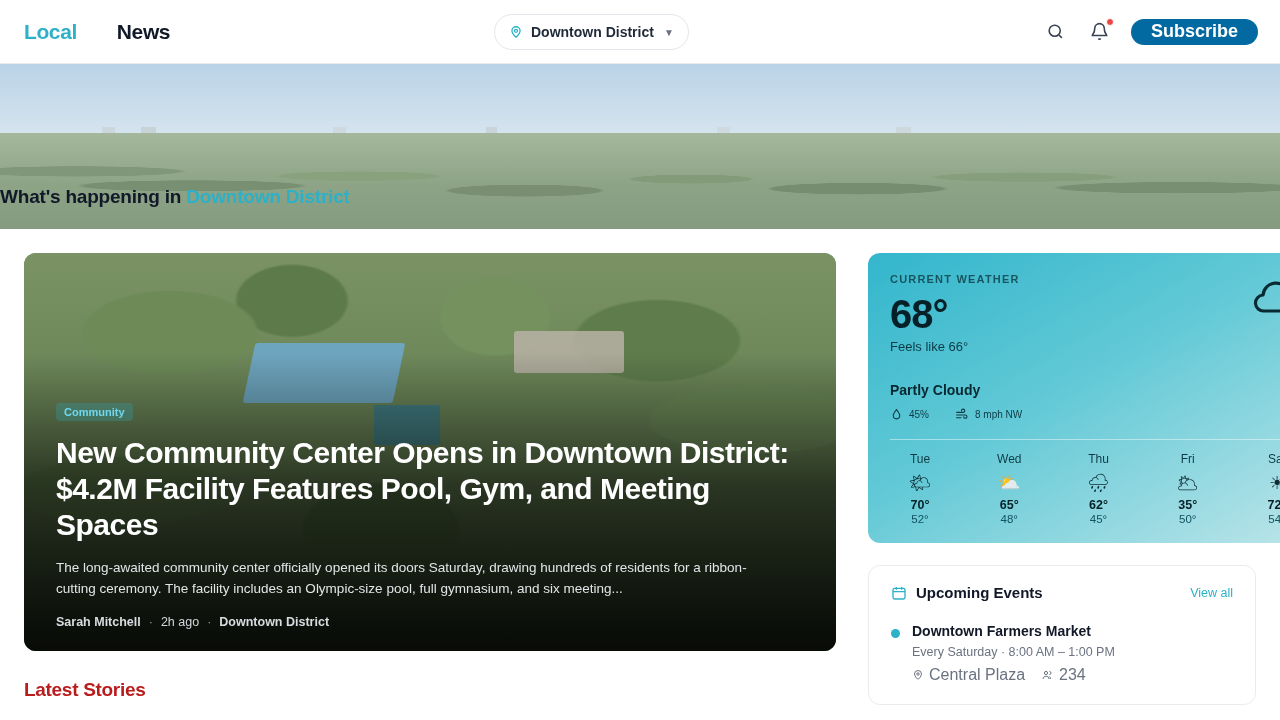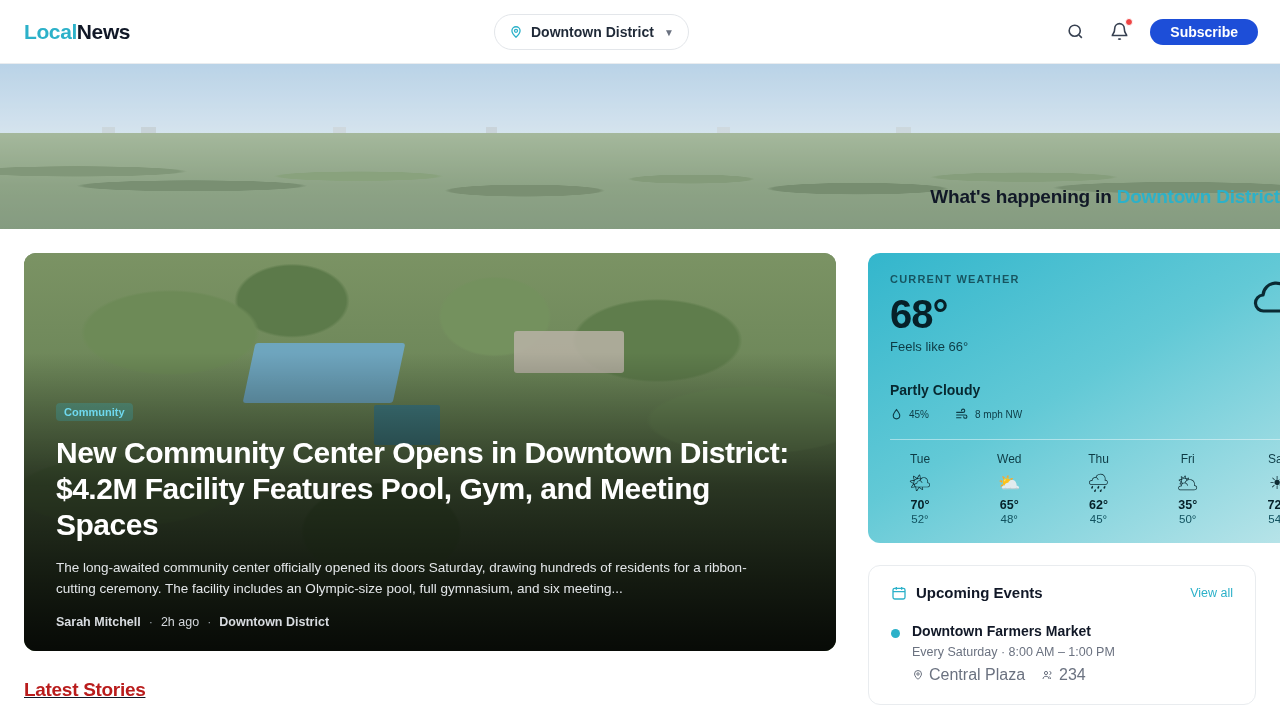--- a/index.html
+++ b/index.html
@@ -22,21 +22,21 @@
     position: relative;
   }
   .logo {
     position: absolute;
     left: 24px;
     font-size: 21px;
     font-weight: bold;
     letter-spacing: -0.4px;
   }
   .logo .accent { color: #2cb1c9; }
-  .logo .dark { color: #111827; }
+  .logo .dark { color: #111827; padding-left: 40px; }
 
   .location-pill {
     position: absolute;
     left: 494px;
     top: 14px;
     height: 36px;
     display: flex;
     align-items: center;
     gap: 8px;
     padding: 0 14px;
@@ -69,23 +69,23 @@
     top: -1px; right: -1px;
     width: 8px; height: 8px;
     border-radius: 50%;
     background: #ef4444;
     border: 1.5px solid #fff;
   }
   .subscribe-btn {
     height: 26px;
     padding: 0 20px;
     border-radius: 18px;
-    background: #1d4ed8;
+    background: #0369a1;
     color: #ffffff;
-    font-size: 14px;
+    font-size: 18px;
     font-weight: 700;
     display: flex; align-items: center;
     border: none;
     cursor: pointer;
     font-family: "Liberation Sans", sans-serif;
   }
 
   
   .hero {
     position: relative;
@@ -118,37 +118,37 @@
       linear-gradient(180deg, #7e9a72 0%, #5d7c52 55%, #50704a 100%);
   }
   .hero-overlay {
     position: absolute; inset: 0;
     background: rgba(255,255,255,0.30);
   }
   .hero-title {
     position: absolute;
     width: 100%;
     top: 133px;
-    text-align: right;
+    text-align: left;
     font-size: 19px;
     font-weight: bold;
     color: #111827;
     letter-spacing: -0.2px;
     transform: translateY(-50%);
   }
   .hero-title .loc { color: #2cb1c9; }
 
   
   .main {
     display: flex;
     gap: 32px;
     padding: 24px;
     align-items: flex-start;
   }
-  .col-left { width: 812px; text-decoration: underline; }
+  .col-left { width: 812px; }
   .col-right { width: 388px; }
 
   
   .feature {
     position: relative;
     width: 812px;
     height: 398px;
     border-radius: 12px;
     overflow: hidden;
     background: linear-gradient(160deg, #5d7a4e 0%, #6e8a5b 35%, #4c6340 100%);

